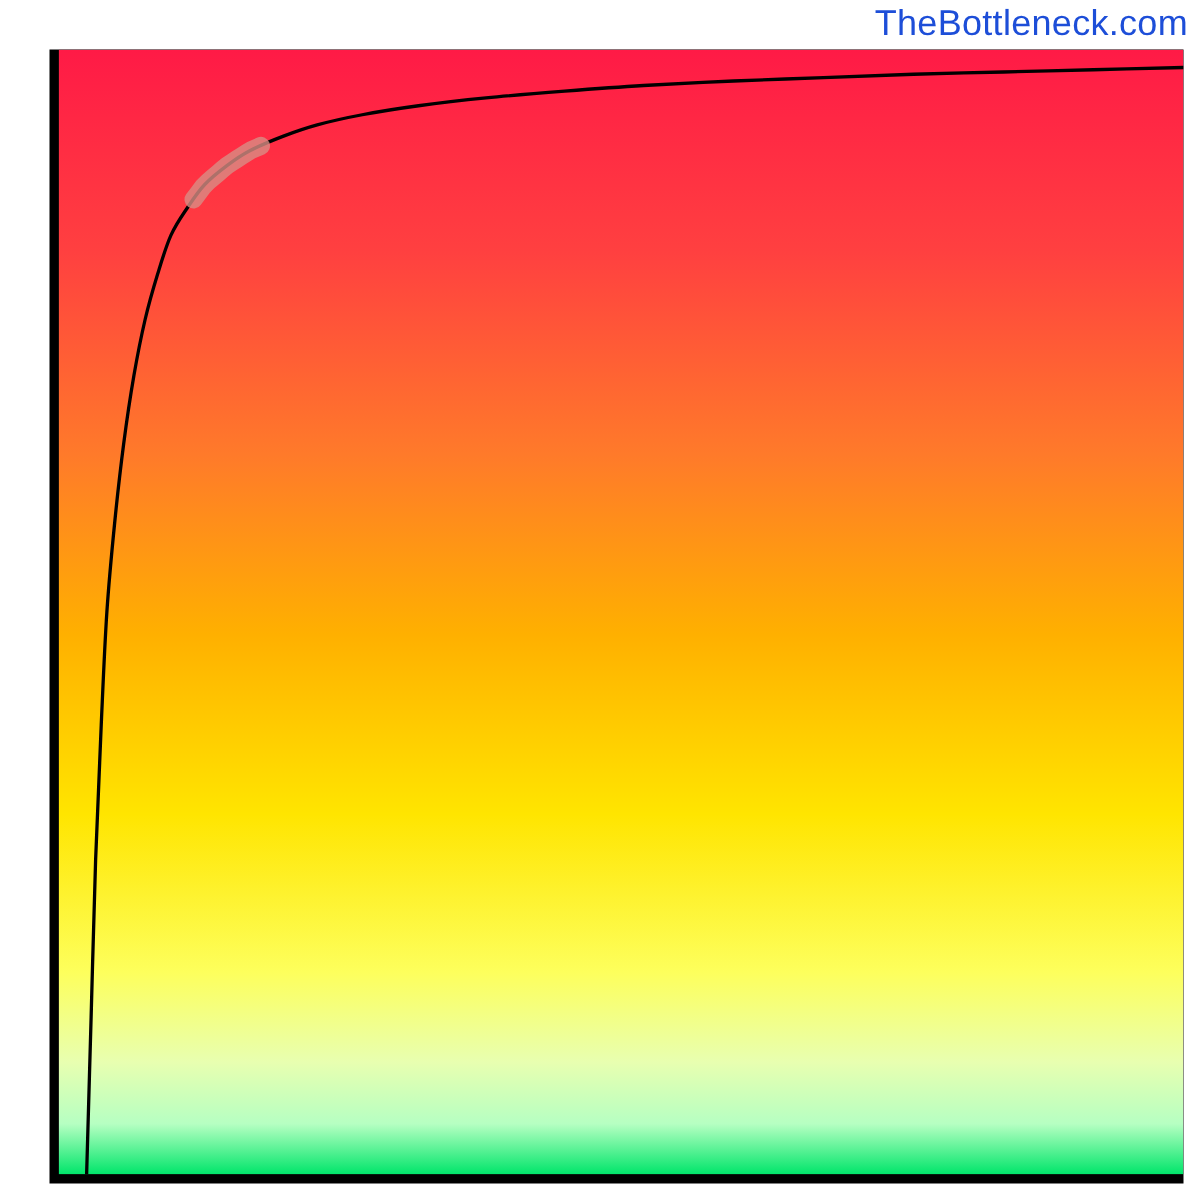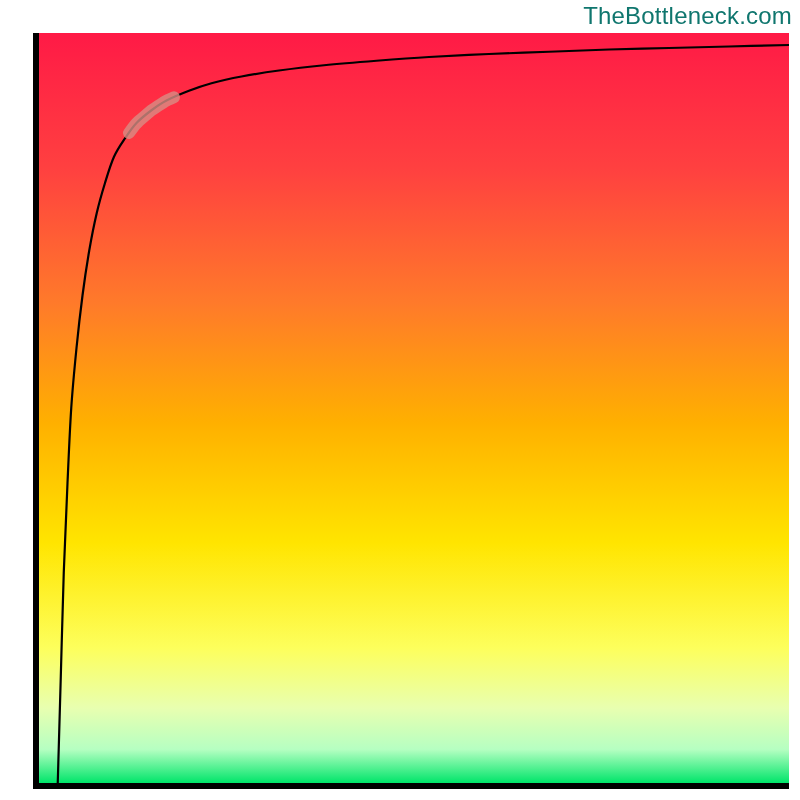--- a/index.html
+++ b/index.html
@@ -14,21 +14,21 @@
     position: relative;
     width: 800px;
     height: 800px;
   }
   .watermark {
     position: absolute;
     top: 2px;
     right: 8px;
     font-family: Arial, Helvetica, sans-serif;
     font-size: 24px;
-    color: #0f766e;
+    color: #1d4ed8;
     letter-spacing: 0.2px;
     user-select: none;
   }
   .plot-frame {
     position: absolute;
     left: 33px;
     top: 33px;
     width: 756px;
     height: 756px;
     background: #000;

